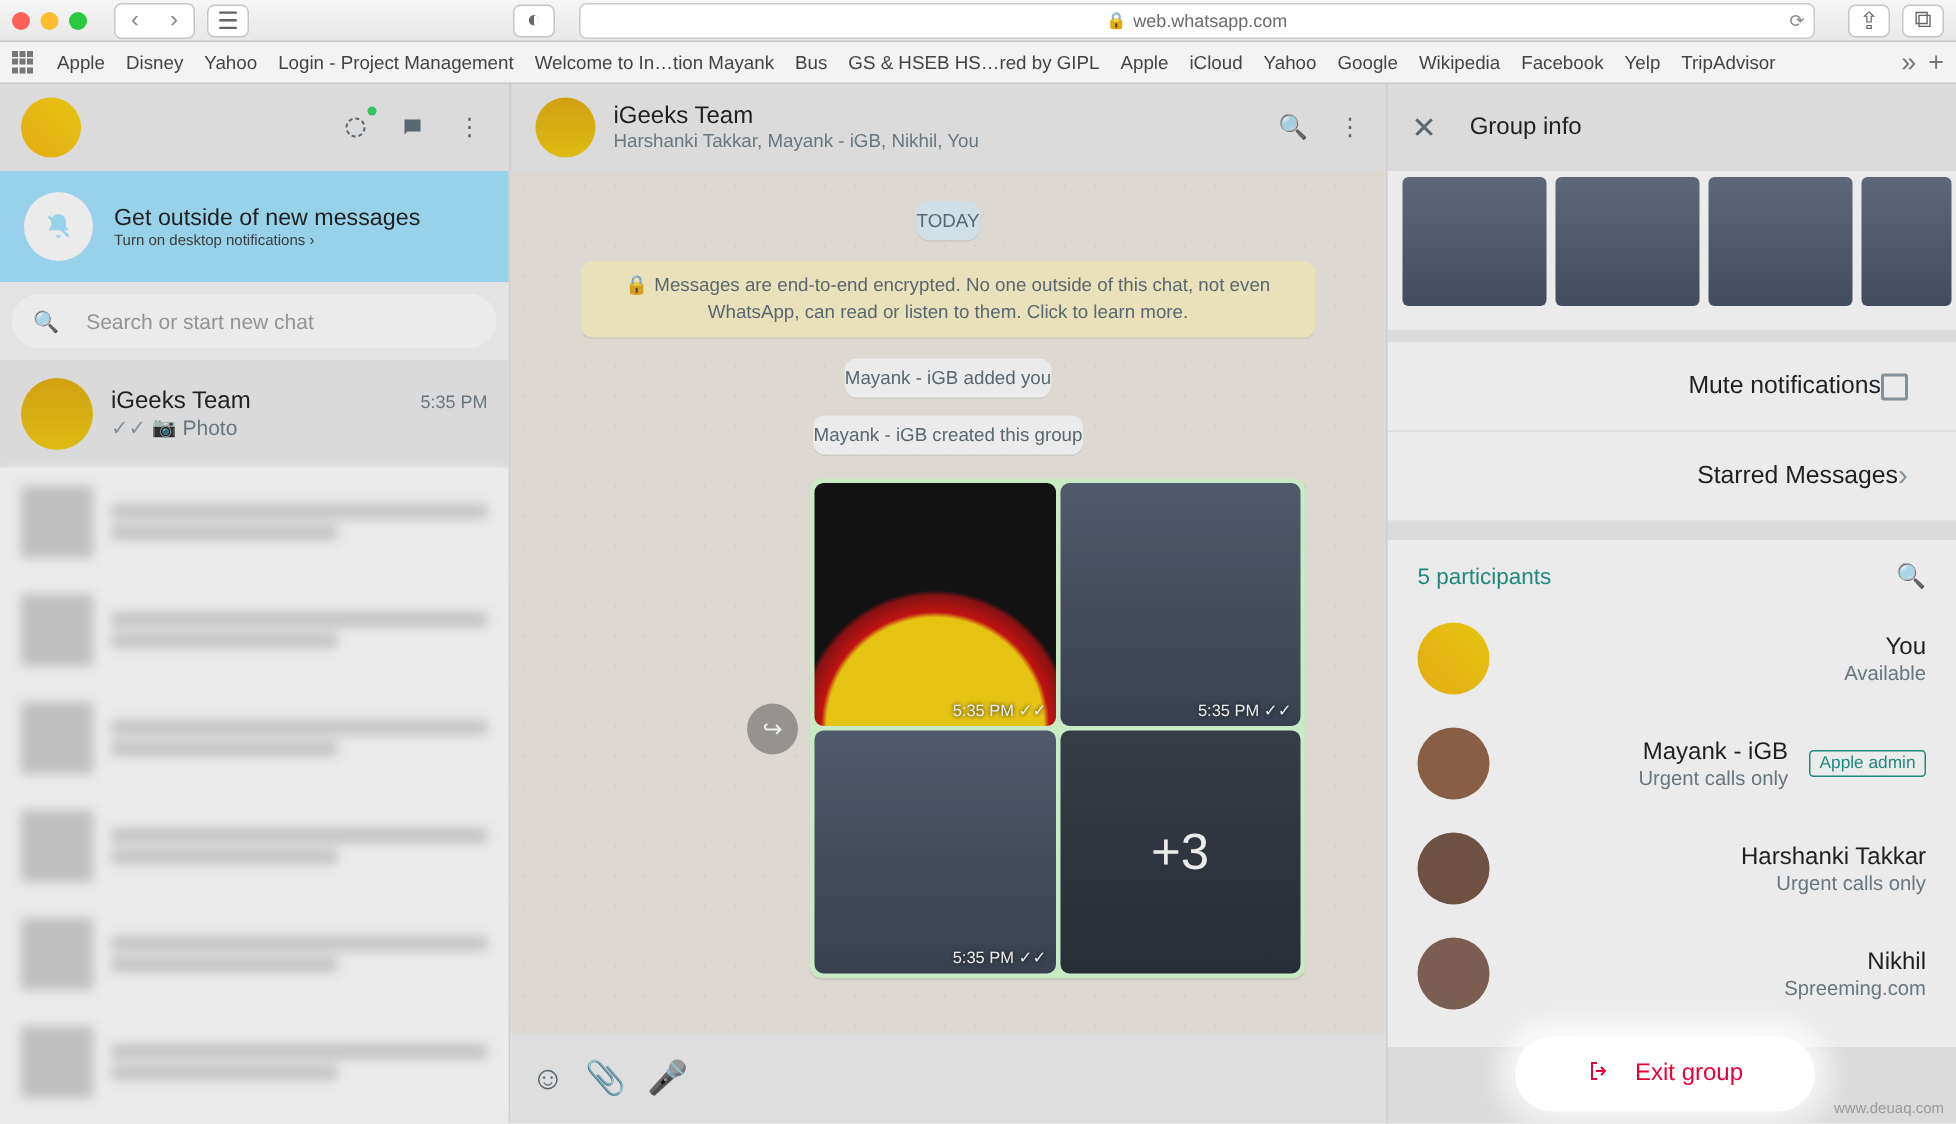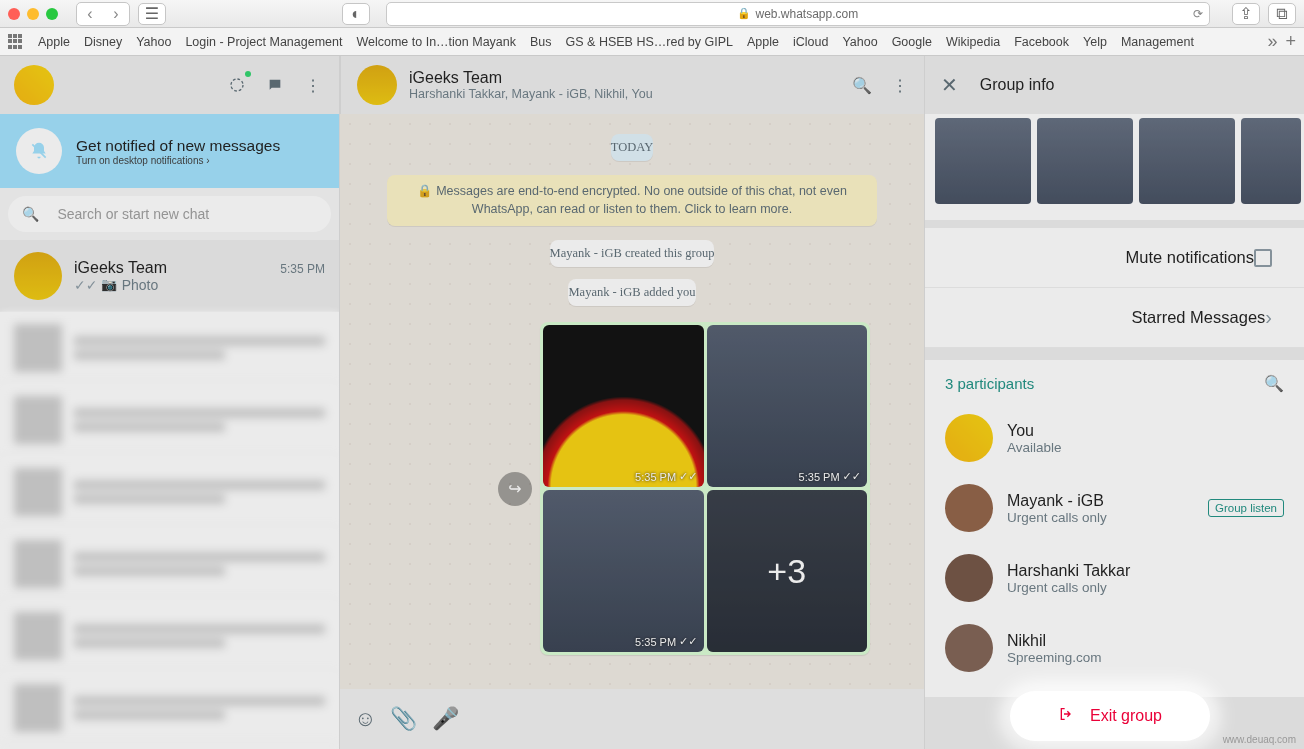--- a/index.html
+++ b/index.html
@@ -58,21 +58,21 @@
 .pix .bars div:nth-child(2){width:60%;}
 
 
 .main{flex:1;display:flex;flex-direction:column;background:#efeae2;min-width:0;}
 .main-head{height:58px;background:#ededed;display:flex;align-items:center;padding:0 16px;gap:12px;border-left:1px solid #ddd;}
 .mh-av{width:40px;height:40px;border-radius:50%;background:linear-gradient(#e0a800,#f0c800);}
 .mh-txt h2{font-size:16px;font-weight:500;color:#111;}
 .mh-txt p{font-size:12.5px;color:#667781;text-align:center;}
 .mh-icons{margin-left:auto;display:flex;gap:20px;color:#54656f;}
 .chat-body{flex:1;overflow:hidden;display:flex;flex-direction:column;align-items:center;padding:14px;position:relative;background-image:radial-gradient(circle,#e5ddd5 1px,transparent 1px);background-size:20px 20px;}
-.pill{background:#e1f2fb;color:#54656f;font-size:12.5px;padding:6px 0;border-radius:8px;margin:6px 0;box-shadow:0 1px 0 rgba(0,0,0,0.08);font-family:Liberation Serif, serif;}
+.pill{background:#e1f2fb;color:#54656f;font-size:12.5px;padding:6px 0;border-radius:8px;margin:6px 0;box-shadow:0 1px 0 rgba(0,0,0,0.08);}
 .enc{background:#fdf4c5;color:#54656f;font-size:12.5px;padding:8px 16px;border-radius:8px;max-width:490px;text-align:center;margin:8px 0;line-height:1.4;box-shadow:0 1px 0 rgba(0,0,0,0.08);}
 .gallery{margin-top:10px;background:#d9fdd3;padding:3px;border-radius:8px;width:330px;box-shadow:0 1px 1px rgba(0,0,0,0.1);align-self:flex-end;margin-right:40px;position:relative;}
 .gallery .grid2{display:grid;grid-template-columns:1fr 1fr;gap:3px;}
 .gcell{height:162px;border-radius:6px;position:relative;overflow:hidden;background:#333;}
 .gcell.flower{background:radial-gradient(circle at 50% 100%,#f8d000 40%,#c00 42%,#8b0000 48%,#000 50%);}
 .gcell.room{background:linear-gradient(#4a5568,#2d3748);}
 .gtime{position:absolute;bottom:4px;right:6px;color:#fff;font-size:11px;display:flex;gap:3px;align-items:center;text-shadow:0 0 3px #000;}
 .gplus{position:absolute;inset:0;display:flex;align-items:center;justify-content:center;font-size:34px;color:#fff;background:rgba(0,0,0,0.4);font-weight:300;}
 .fwd{position:absolute;left:-42px;top:50%;transform:translateY(-50%);width:34px;height:34px;border-radius:50%;background:rgba(0,0,0,0.35);color:#fff;display:flex;align-items:center;justify-content:center;}
 
@@ -93,21 +93,21 @@
 .srow .ind{color:#8696a0;font-size:20px;}
 .cbox{width:18px;height:18px;border:2px solid #8696a0;border-radius:2px;}
 .gap{height:12px;background:#ededed;}
 .participants{background:#fff;padding:14px 0;}
 .phead{display:flex;justify-content:space-between;align-items:center;padding:0 20px 10px;}
 .phead .cnt{color:#128c7e;font-size:15px;}
 .phead .srch{color:#8696a0;}
 .prow{height:70px;display:flex;align-items:center;padding:0 20px;gap:14px;}
 .prow .pav{width:48px;height:48px;border-radius:50%;background:#ccc;}
 .prow .pav.y{background:linear-gradient(45deg,#f7b500,#f7d200);}
-.prow .ptxt{flex:1;}
+.prow .ptxt{flex:1;text-align:right;}
 .prow .ptxt h4{font-size:16px;font-weight:400;color:#111;}
 .prow .ptxt p{font-size:13.5px;color:#667781;}
 .badge{border:1px solid #128c7e;color:#128c7e;font-size:11.5px;padding:2px 6px;border-radius:3px;}
 .exit{position:absolute;bottom:8px;right:94px;width:200px;height:50px;background:#fff;border-radius:25px;box-shadow:0 0 20px 8px rgba(255,255,255,1),0 2px 8px rgba(0,0,0,0.15);display:flex;align-items:center;justify-content:center;gap:16px;color:#ea0038;font-size:16px;z-index:10;}
 
 .watermark{position:absolute;bottom:4px;right:8px;font-size:10px;color:#999;z-index:20;}
 .overlay{position:absolute;inset:0;background:rgba(120,120,120,0.15);pointer-events:none;z-index:5;}
 svg{width:1em;height:1em;}
 </style>
 </head>
@@ -156,21 +156,21 @@
   <span>Welcome to In…tion Mayank</span>
   <span>Bus</span>
   <span>GS &amp; HSEB HS…red by GIPL</span>
   <span>Apple</span>
   <span>iCloud</span>
   <span>Yahoo</span>
   <span>Google</span>
   <span>Wikipedia</span>
   <span>Facebook</span>
   <span>Yelp</span>
-  <span>Management</span>
+  <span>TripAdvisor</span>
   <div class="plus">
       <span class="chev">»</span>
       <span style="font-size:18px;">+</span>
     </div>
 </div>
 
 <div class="app">
   <div class="overlay"></div>
 
   <div class="sidebar">
@@ -190,21 +190,21 @@
       <div class="sb-icon">⋮</div>
     </div>
     <div class="notify">
       <div class="bell">
           <svg viewBox="0 0 24 24" fill="currentColor">
             <path d="M12 2a6 6 0 00-6 6v4l-2 3h16l-2-3V8a6 6 0 00-6-6zM10 19a2 2 0 004 0z"></path>
             <line x1="4" y1="4" x2="20" y2="20" stroke="#9de1fe" stroke-width="2"></line>
           </svg>
         </div>
       <div class="txt">
-        <h3>Get notified of new messages</h3>
+        <h3>Get outside of new messages</h3>
         <p>Turn on desktop notifications ›</p>
       </div>
     </div>
     <div class="search">
       <div class="box">
         <span>🔍</span>
         <span>Search or start new chat</span>
       </div>
     </div>
     <div class="chatlist">
@@ -275,22 +275,22 @@
         <p>Harshanki Takkar, Mayank - iGB, Nikhil, You</p>
       </div>
       <div class="mh-icons">
         <span>🔍</span>
         <span>⋮</span>
       </div>
     </div>
     <div class="chat-body">
       <div class="pill">TODAY</div>
       <div class="enc">🔒 Messages are end-to-end encrypted. No one outside of this chat, not even WhatsApp, can read or listen to them. Click to learn more.</div>
+      <div class="pill" style="background:#fff;">Mayank - iGB added you</div>
       <div class="pill" style="background:#fff;">Mayank - iGB created this group</div>
-      <div class="pill" style="background:#fff;">Mayank - iGB added you</div>
       <div class="gallery">
         <div class="fwd">↪</div>
         <div class="grid2">
           <div class="gcell flower">
               <div class="gtime">
                 <span>5:35 PM</span>
                 <span>✓✓</span>
               </div>
             </div>
           <div class="gcell room">
@@ -337,37 +337,37 @@
         <div class="cbox"></div>
       </div>
       <div class="srow">
         <span>Starred Messages</span>
         <span class="ind">›</span>
       </div>
     </div>
     <div class="gap"></div>
     <div class="participants">
       <div class="phead">
-        <span class="cnt">3 participants</span>
+        <span class="cnt">5 participants</span>
         <span class="srch">🔍</span>
       </div>
       <div class="prow">
         <div class="pav y"></div>
         <div class="ptxt">
             <h4>You</h4>
             <p>Available</p>
           </div>
       </div>
       <div class="prow">
         <div class="pav" style="background:#8b5a3c;"></div>
         <div class="ptxt">
             <h4>Mayank - iGB</h4>
             <p>Urgent calls only</p>
           </div>
-        <span class="badge">Group listen</span>
+        <span class="badge">Apple admin</span>
       </div>
       <div class="prow">
         <div class="pav" style="background:#6b4a3a;"></div>
         <div class="ptxt">
             <h4>Harshanki Takkar</h4>
             <p>Urgent calls only</p>
           </div>
       </div>
       <div class="prow">
         <div class="pav" style="background:#7a5a4a;"></div>

